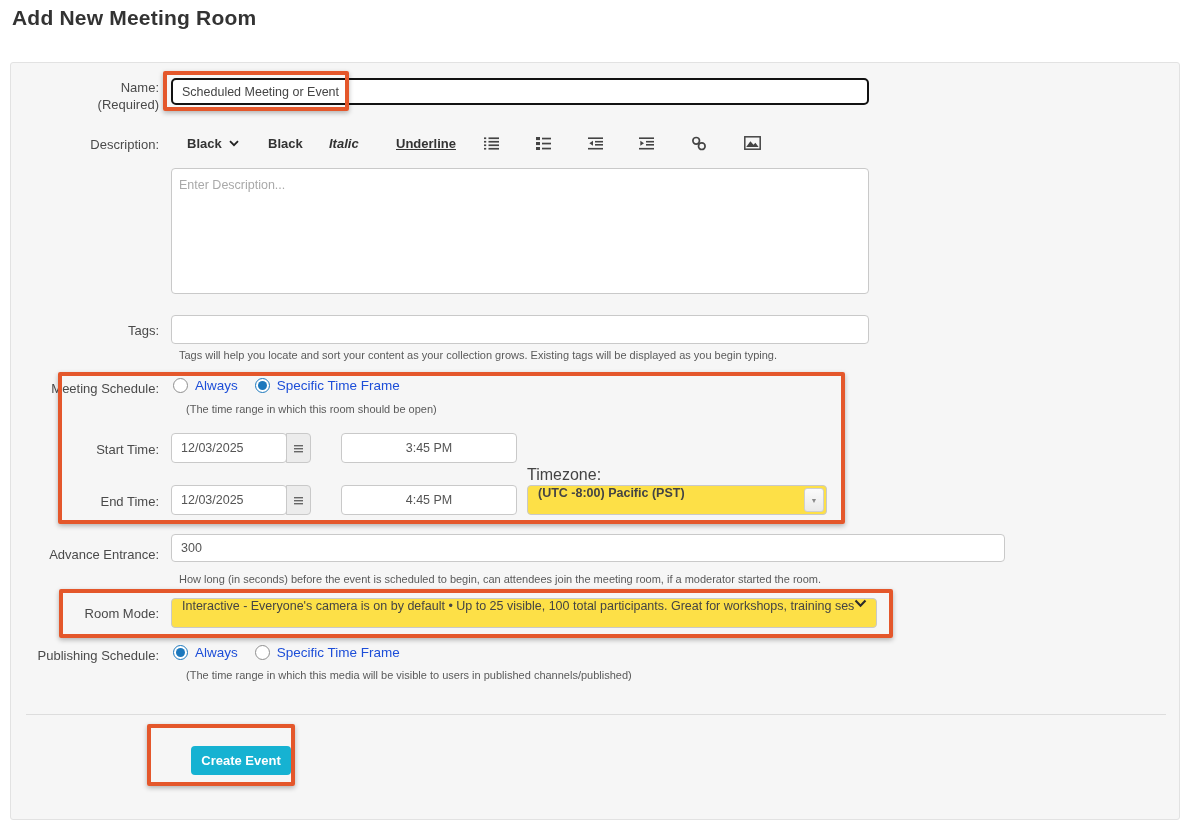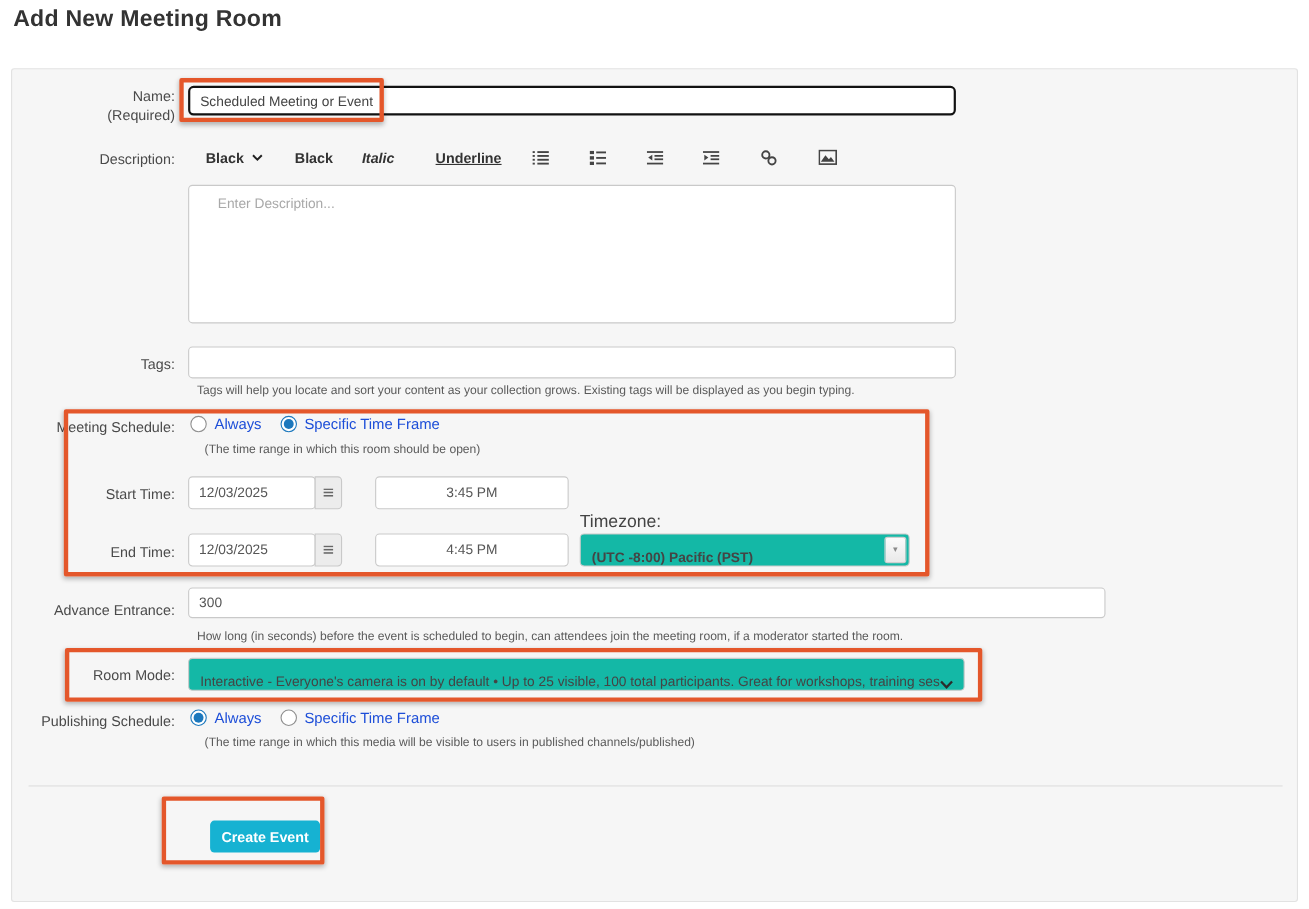--- a/index.html
+++ b/index.html
@@ -14,30 +14,30 @@
     font-size: 13px; color: #4a4a4a; line-height: 17px; }
   .helper { position: absolute; font-size: 11px; color: #5a5a5a; white-space: nowrap; }
 
   .tb { position: absolute; top: 68px; height: 24px; display: flex; align-items: center;
     font-size: 13px; color: #333; cursor: pointer; }
   .tb svg { display: block; }
 
   .input { position: absolute; background: #fff; border: 1px solid #c9c9c9; border-radius: 4px;
     font-size: 12.5px; color: #555; font-family: inherit; padding: 0 9px; outline: none; }
   .name-input { border: 2px solid #121212; border-radius: 5px; color: #444; }
-  textarea.input { resize: none; padding: 9px 26px; font-size: 12.5px; color: #444; }
+  textarea.input { resize: none; padding: 9px 7px; font-size: 12.5px; color: #444; }
   textarea.input::placeholder, input.input::placeholder { color: #a9a9a9; }
   .center { text-align: center; }
 
   .cal-btn { position: absolute; width: 25px; height: 30px; background: #ececec;
     border: 1px solid #c9c9c9; border-radius: 0 4px 4px 0; display: flex;
     align-items: center; justify-content: center; cursor: pointer; }
 
-  .selectbox { position: absolute; background: #14b8a6; border: 1px solid #c9c9c9;
-    border-radius: 4px; height: 30px; display: flex; align-items: flex-end; }
+  .selectbox { position: absolute; background: #fde047; border: 1px solid #c9c9c9;
+    border-radius: 4px; height: 30px; display: flex; align-items: flex-start; }
   .selectbox .sel-text { flex: 1; padding: 0 10px; font-size: 12.5px; color: #444;
     white-space: nowrap; overflow: hidden; }
   .tz-text { font-weight: 600; }
   .tz-arrow-btn { position: absolute; right: 2px; top: 2px; bottom: 2px; width: 20px;
     background: linear-gradient(#fbfbfb, #e9e9e9); border: 1px solid #cfcfcf;
     border-radius: 3px; display: flex; align-items: center; justify-content: center;
     font-size: 7px; color: #8a8a8a; cursor: pointer; }
   .rm-chevron { padding-right: 9px; display: flex; align-items: center; }
 
   .radio-row { position: absolute; display: flex; align-items: center; }

